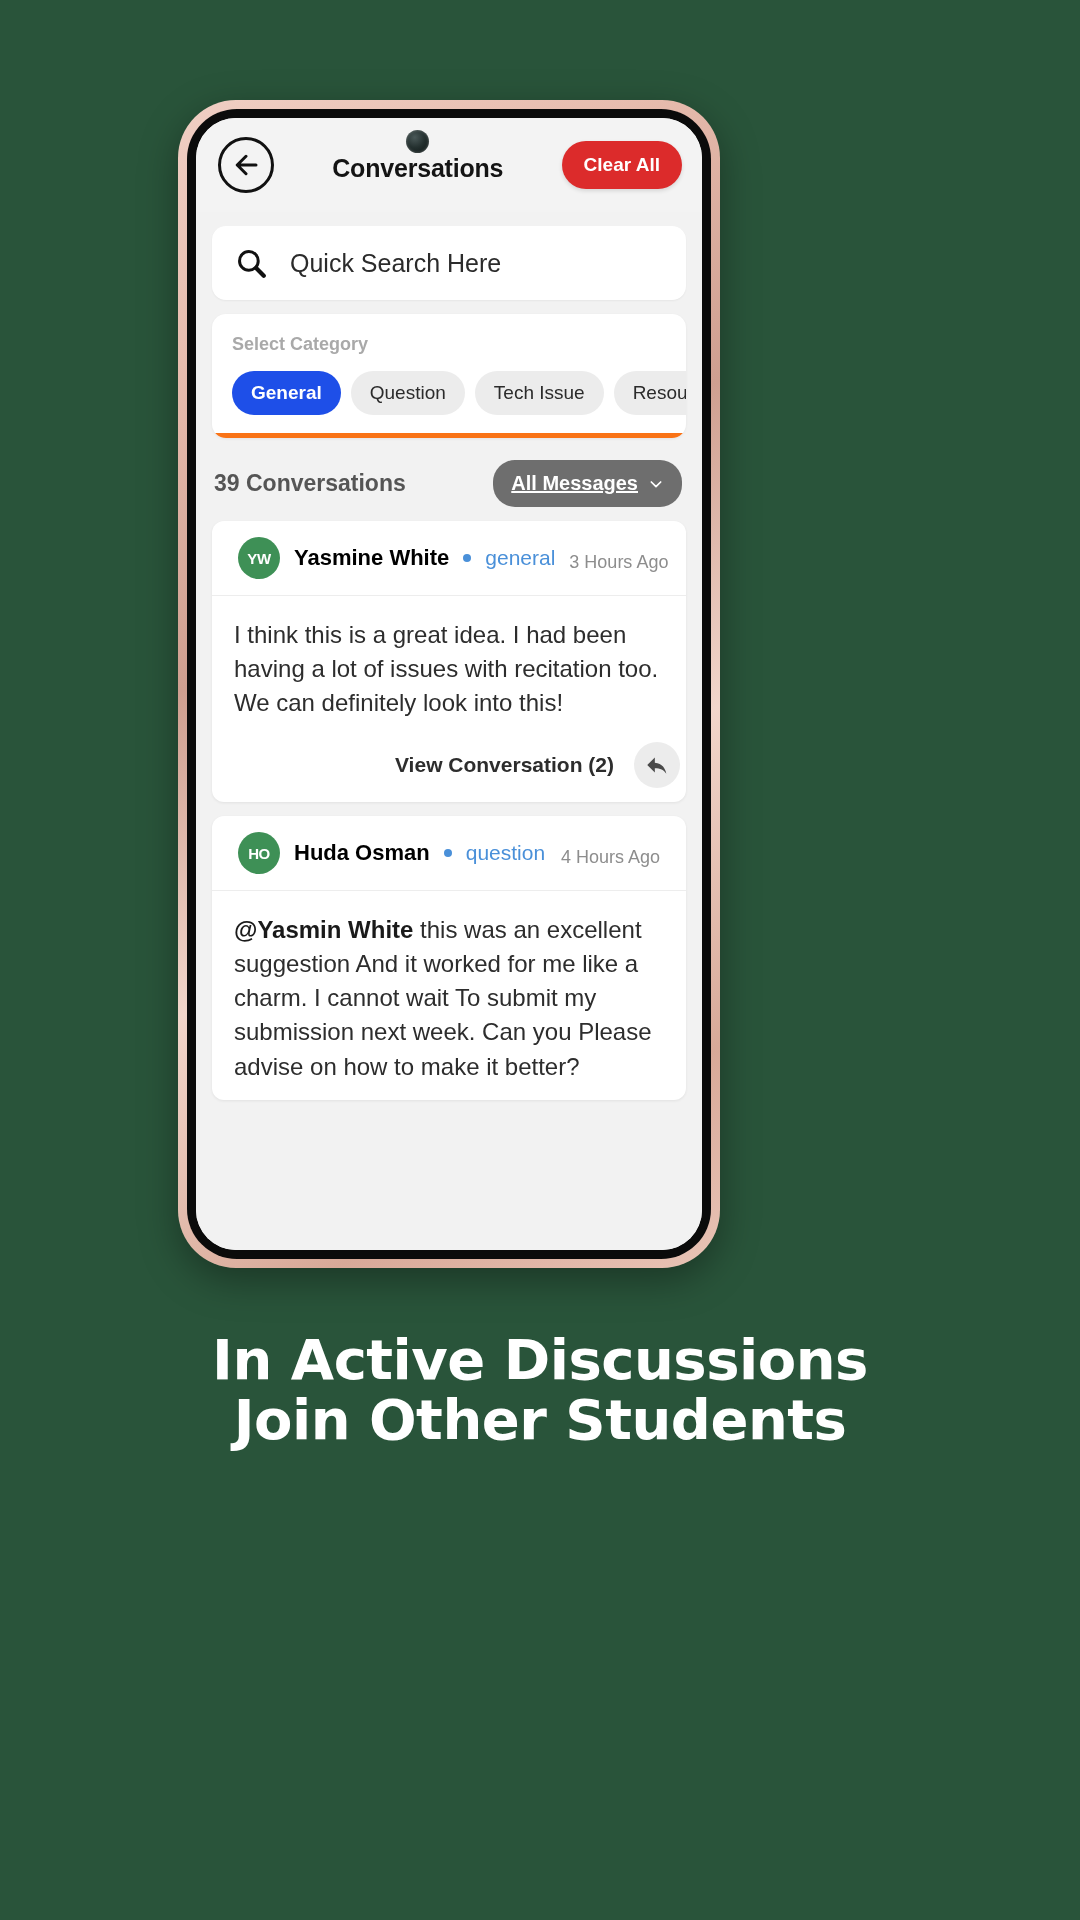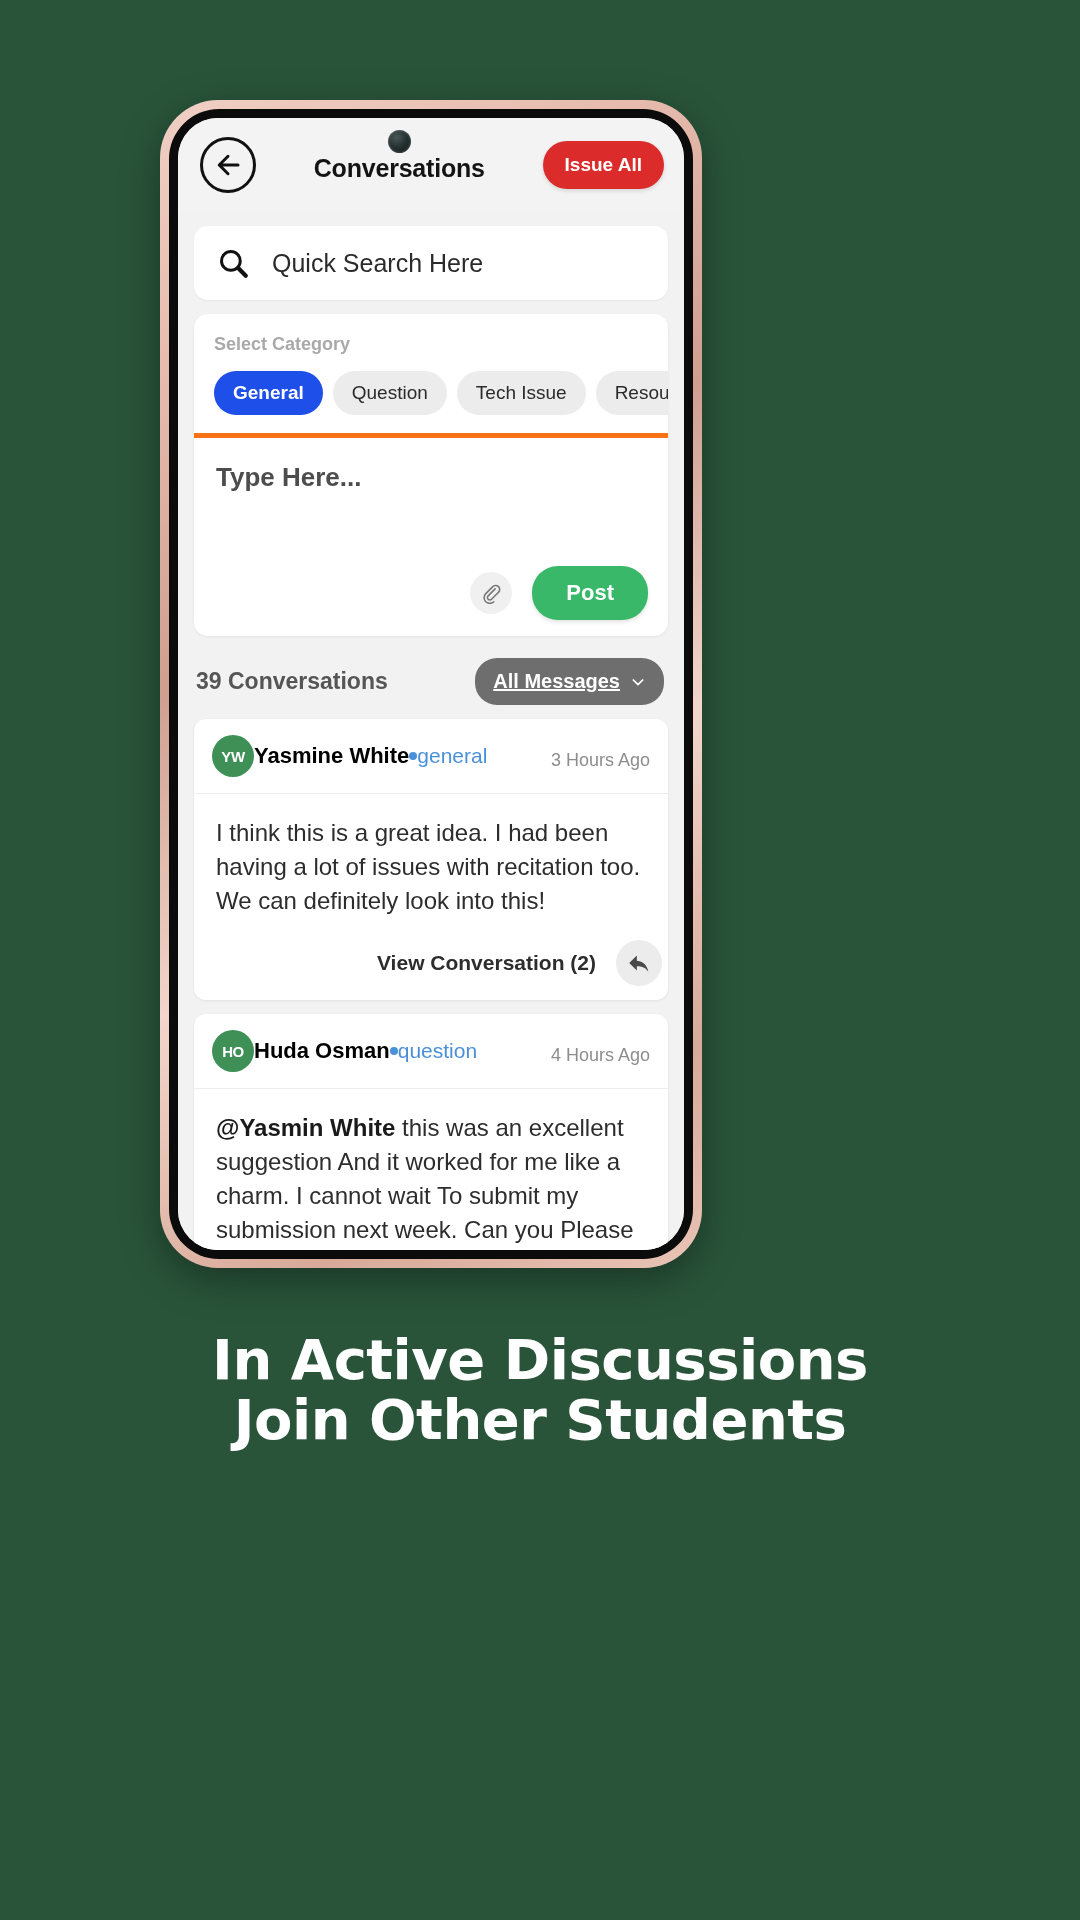--- a/index.html
+++ b/index.html
@@ -9,21 +9,21 @@
     height: 1920px;
     background: #29543a;
     font-family: "Liberation Sans", sans-serif;
     overflow: hidden;
     position: relative;
   }
 
   
   .phone-wrap {
     position: absolute;
-    left: 160px;
+    left: 178px;
     top: 100px;
     width: 542px;
     height: 1168px;
   }
   .phone-outer {
     position: absolute;
     inset: 0;
     border-radius: 58px;
     background: linear-gradient(150deg,#f0cfc4 0%,#e7bcae 18%,#cf9f90 40%,#f2d6cb 62%,#d8a998 85%,#e9c4b6 100%);
     box-shadow: 0 12px 38px rgba(0,0,0,0.35);
@@ -234,22 +234,23 @@
   .conv-card {
     margin-top: 14px;
     background: #fff;
     border-radius: 12px;
     box-shadow: 0 1px 3px rgba(0,0,0,0.07);
     overflow: hidden;
   }
   .conv-top {
     display: flex;
     align-items: center;
-    padding: 16px 18px;
+    padding: 16px 26px;
     border-bottom: 1px solid #ededed;
+    gap: 14px;
   }
   .avatar {
     width: 42px; height: 42px;
     border-radius: 50%;
     background: #3e9056;
     color: #fff;
     font-size: 15px;
     font-weight: bold;
     display: flex; align-items: center; justify-content: center;
     flex: 0 0 auto;
@@ -336,21 +337,21 @@
         <svg width="30" height="30" viewBox="0 0 24 24">
           <path d="M20 12H5M5 12l7-7M5 12l7 7" fill="none" stroke="#111" stroke-width="2.4" stroke-linecap="round" stroke-linejoin="round"></path>
         </svg>
       </div>
 
       <div class="header-center">
         <div class="camera-dot"></div>
         <div class="header-title">Conversations</div>
       </div>
 
-      <button class="clear-all-btn">Issue All</button>
+      <button class="clear-all-btn">Clear All</button>
     </div>
 
     <div class="app-body">
 
       <div class="search-bar">
         <svg width="34" height="34" viewBox="0 0 24 24">
           <circle cx="10.5" cy="10.5" r="6.6" fill="none" stroke="#111" stroke-width="2.1"></circle>
           <path d="M15.6 15.6L21 21" stroke="#111" stroke-width="3" stroke-linecap="round"></path>
         </svg>
         <div class="search-placeholder">Quick Search Here</div>
@@ -360,31 +361,20 @@
         <div class="composer-cat">
           <div class="cat-label">Select Category</div>
           <div class="chips">
             <button class="chip active">General</button>
             <button class="chip">Question</button>
             <button class="chip">Tech Issue</button>
             <button class="chip">Resources</button>
           </div>
         </div>
 
-        <div class="composer-input">
-          <div class="type-here">Type Here...</div>
-          <div class="composer-actions">
-            <button class="attach-btn">
-              <svg width="22" height="22" viewBox="0 0 24 24">
-                <path d="M16.5 7.5l-7.6 7.6a2.6 2.6 0 103.7 3.7l7.3-7.3a4.4 4.4 0 10-6.2-6.2l-7.4 7.4a6.2 6.2 0 108.8 8.8" fill="none" stroke="#777" stroke-width="1.7" stroke-linecap="round" stroke-linejoin="round"></path>
-              </svg>
-            </button>
-            <button class="post-btn">Post</button>
-          </div>
-        </div>
       </div>
 
       <div class="list-head">
         <div class="conv-count">39 Conversations</div>
         <button class="filter-btn">
           <span>All Messages</span>
           <svg width="16" height="16" viewBox="0 0 24 24">
             <path d="M5 9l7 7 7-7" fill="none" stroke="#fff" stroke-width="2.6" stroke-linecap="round" stroke-linejoin="round"></path>
           </svg>
         </button>

